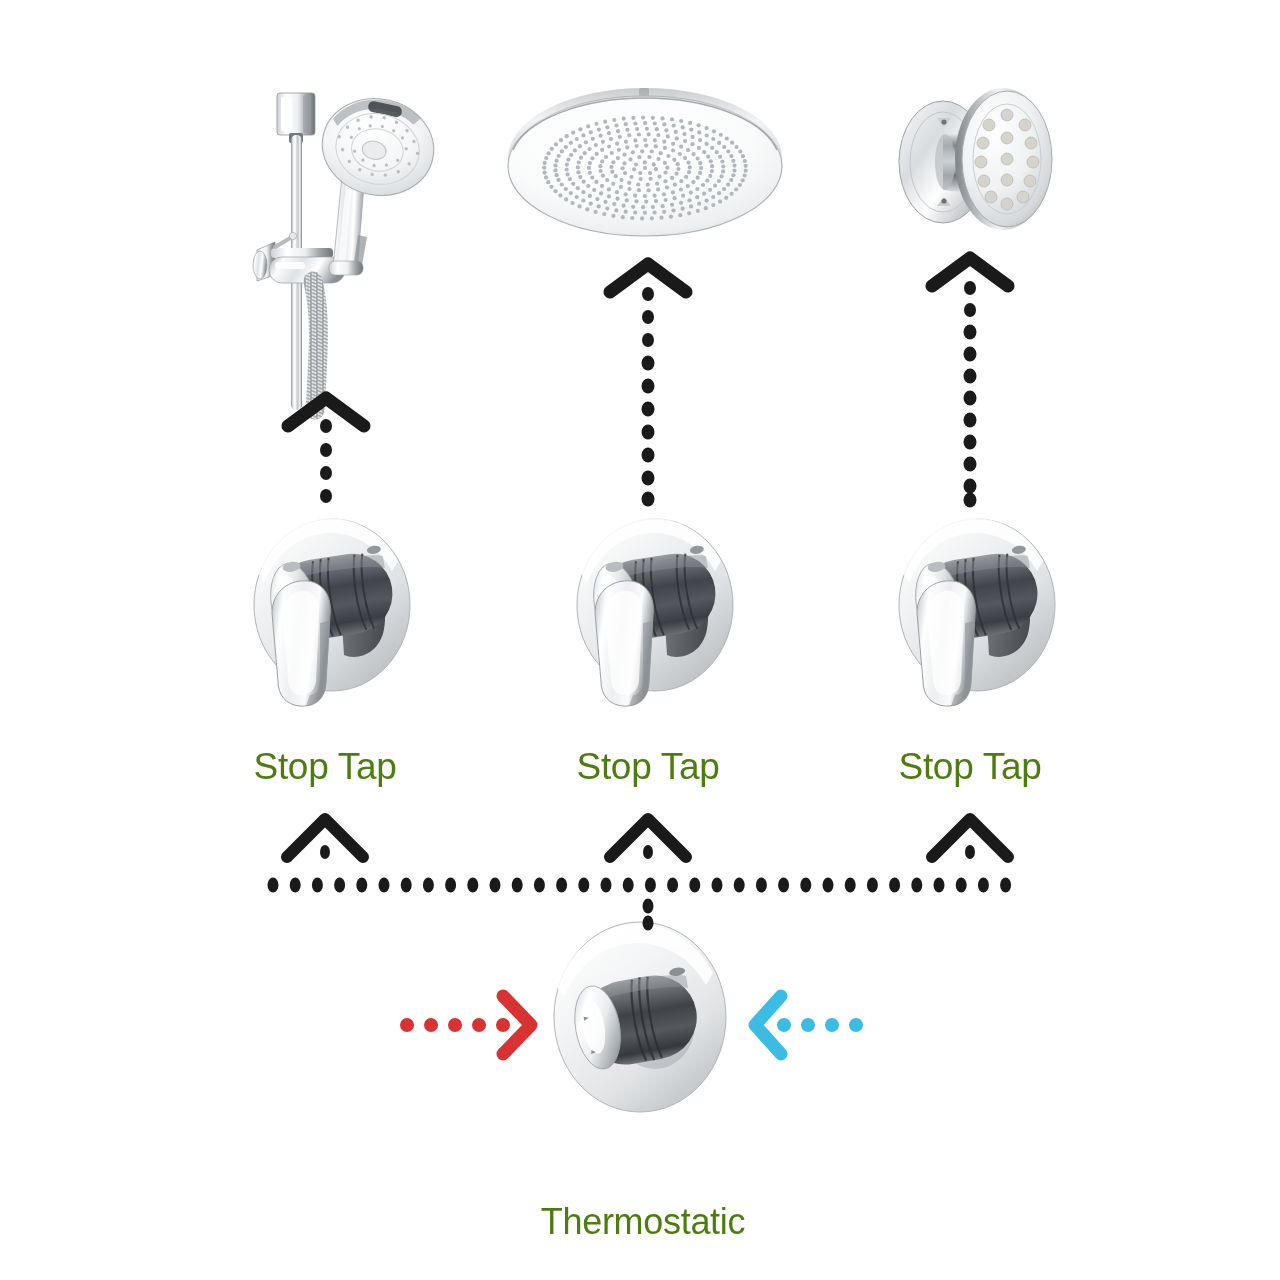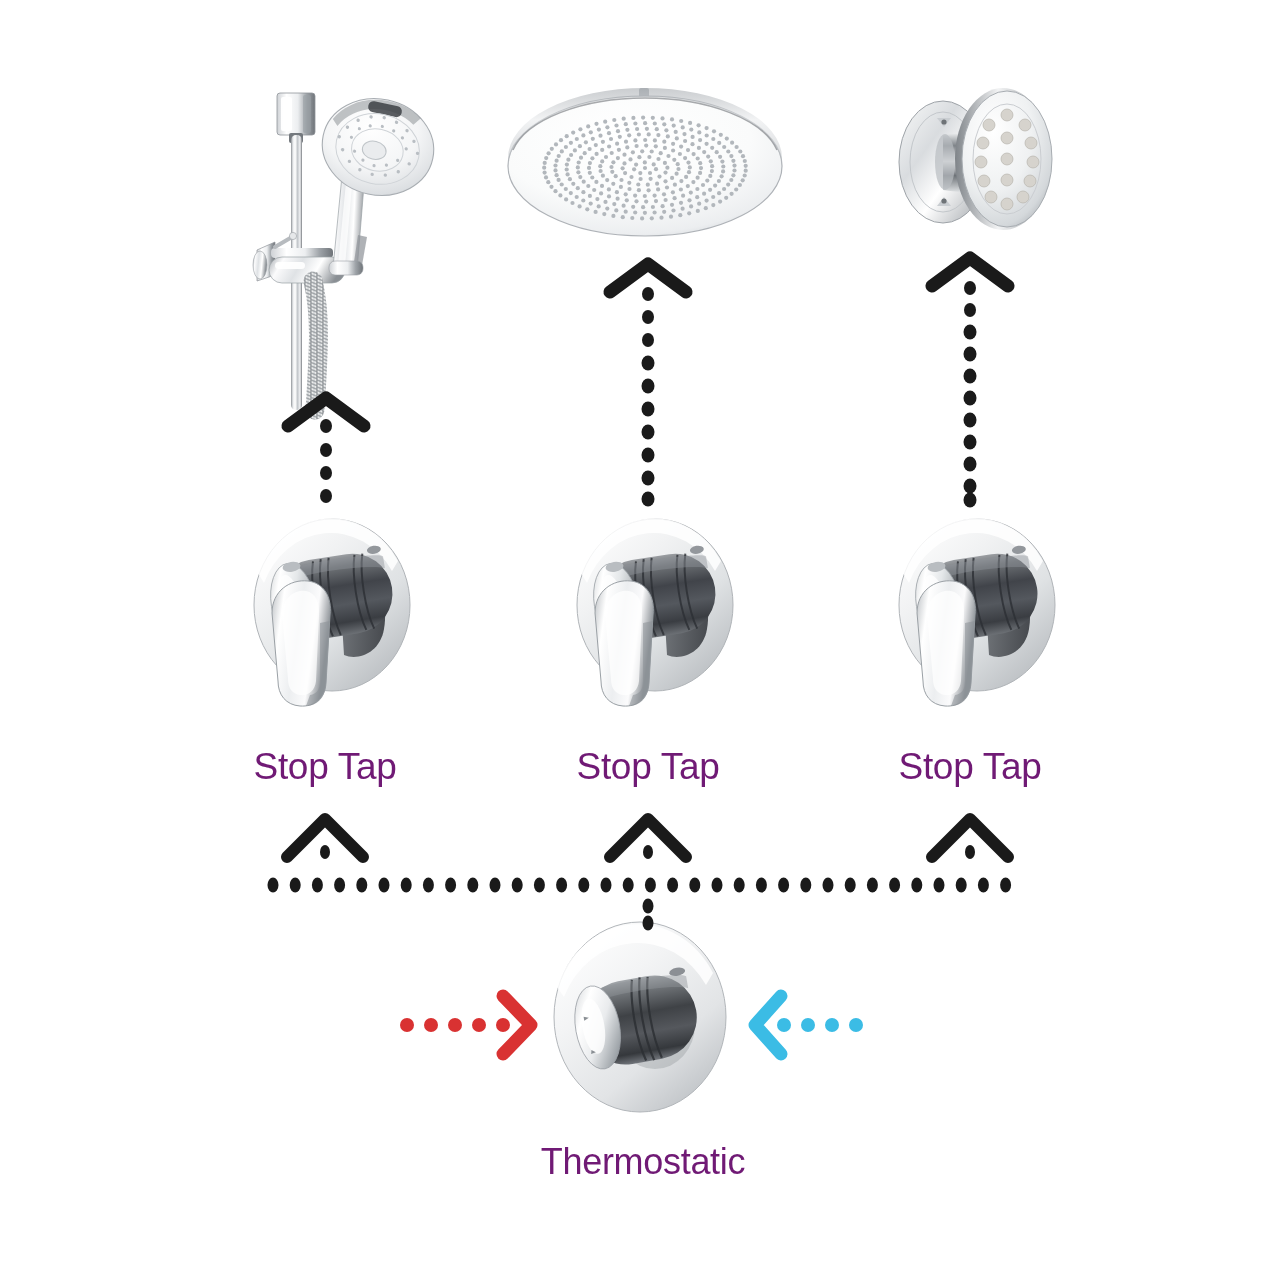--- a/index.html
+++ b/index.html
@@ -14,21 +14,21 @@
     position: relative;
     width: 1280px;
     height: 1280px;
     background: #ffffff;
     overflow: hidden;
   }
   .abs { position: absolute; }
   .label {
     position: absolute;
     text-align: center;
-    color: #701a75;
+    color: #4d7c0f;
     font-family: "Liberation Sans", sans-serif;
     font-size: 37px;
     line-height: 44px;
     letter-spacing: -0.3px;
     white-space: pre-line;
     user-select: none;
   }
   .label-stop { width: 260px; }
   .label-thermo { width: 520px; font-size: 36px; line-height: 43px; }
   svg { display: block; overflow: visible; }
@@ -814,15 +814,15 @@
       <circle cx="60" cy="35" r="7"></circle>
       <circle cx="84" cy="35" r="7"></circle>
       <circle cx="108" cy="35" r="7"></circle>
     </g>
   </svg>
 
   <div class="label label-stop" style="left:195px; top:745px;">Stop Tap</div>
   <div class="label label-stop" style="left:518px; top:745px;">Stop Tap</div>
   <div class="label label-stop" style="left:840px; top:745px;">Stop Tap</div>
 
-  <div class="label label-thermo" style="left:383px; top:1140px;">Thermostatic</div>
+  <div class="label label-thermo" style="left:383px; top:1200px;">Thermostatic</div>
 
 </div>
 
 </body></html>

